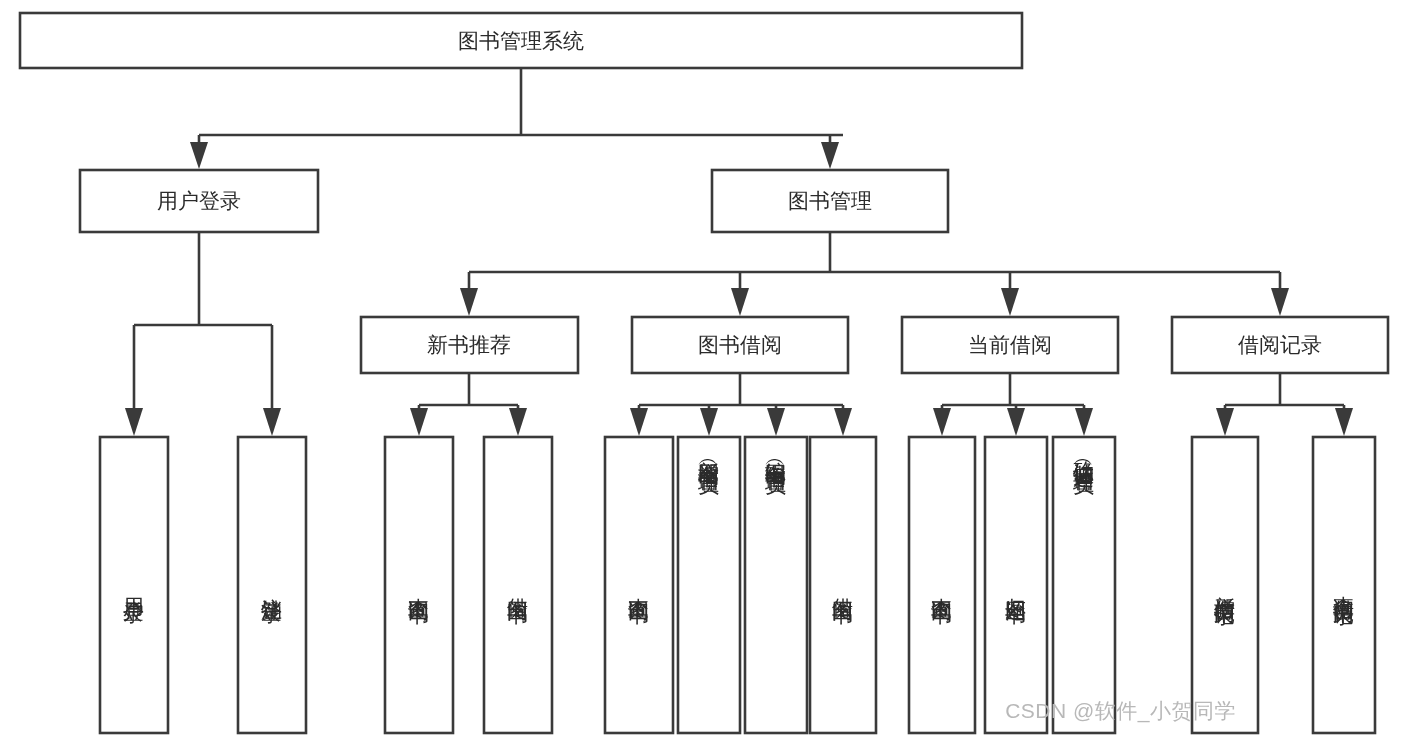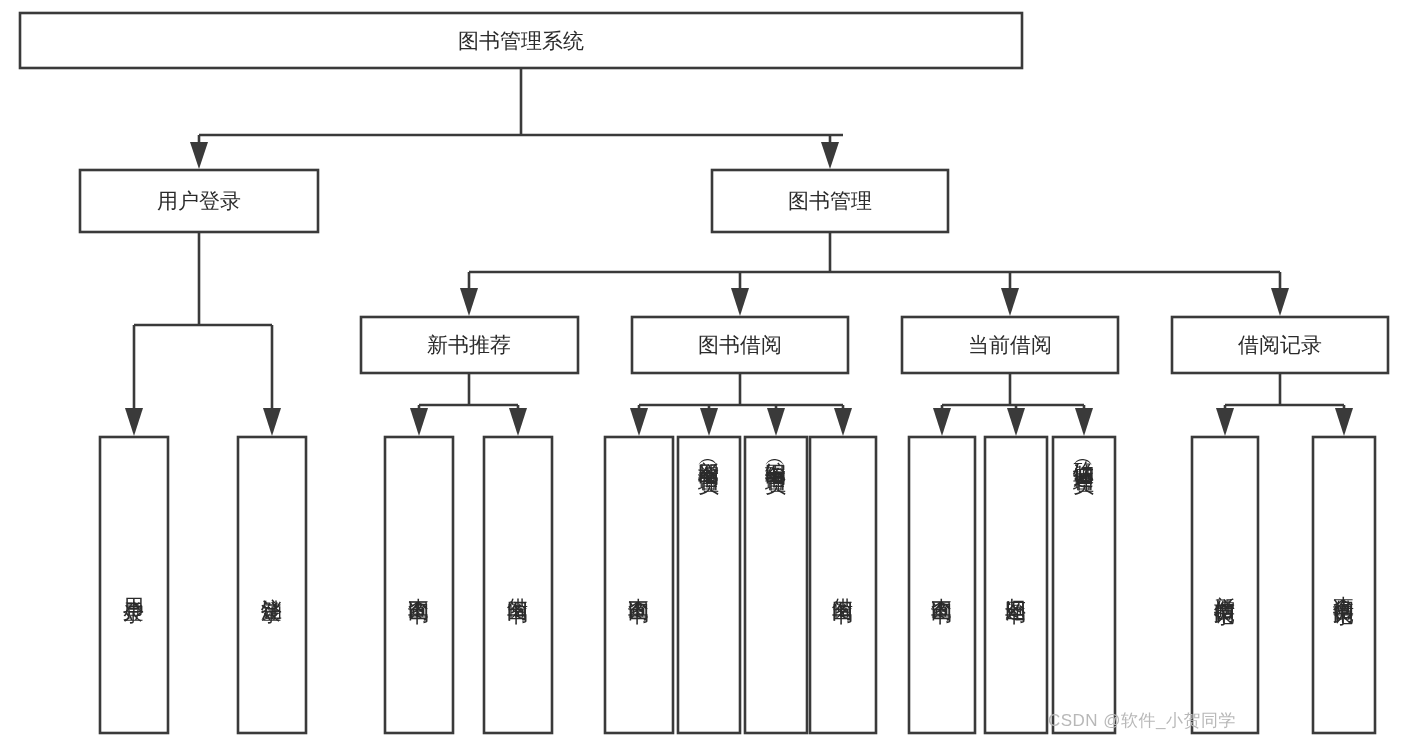--- a/index.html
+++ b/index.html
@@ -58,23 +58,23 @@
     line-height: 1;
     display: flex;
     justify-content: flex-start;
     align-items: center;
     white-space: nowrap;
     pointer-events: none;
   }
   .watermark {
     position: absolute;
     right: 8px;
-    bottom: 15px;
-    font-family: "Liberation Sans", "DejaVu Sans", sans-serif;
-    font-size: 17px;
+    bottom: 22px;
+    font-family: "Liberation Sans", "DejaVu Sans", sans-serif;
+    font-size: 21px;
     color: #b8b8b8;
     letter-spacing: 0.5px;
     user-select: none;
   }
 </style>
 </head>
 <body>
 
 <div id="diagram-root">
 

